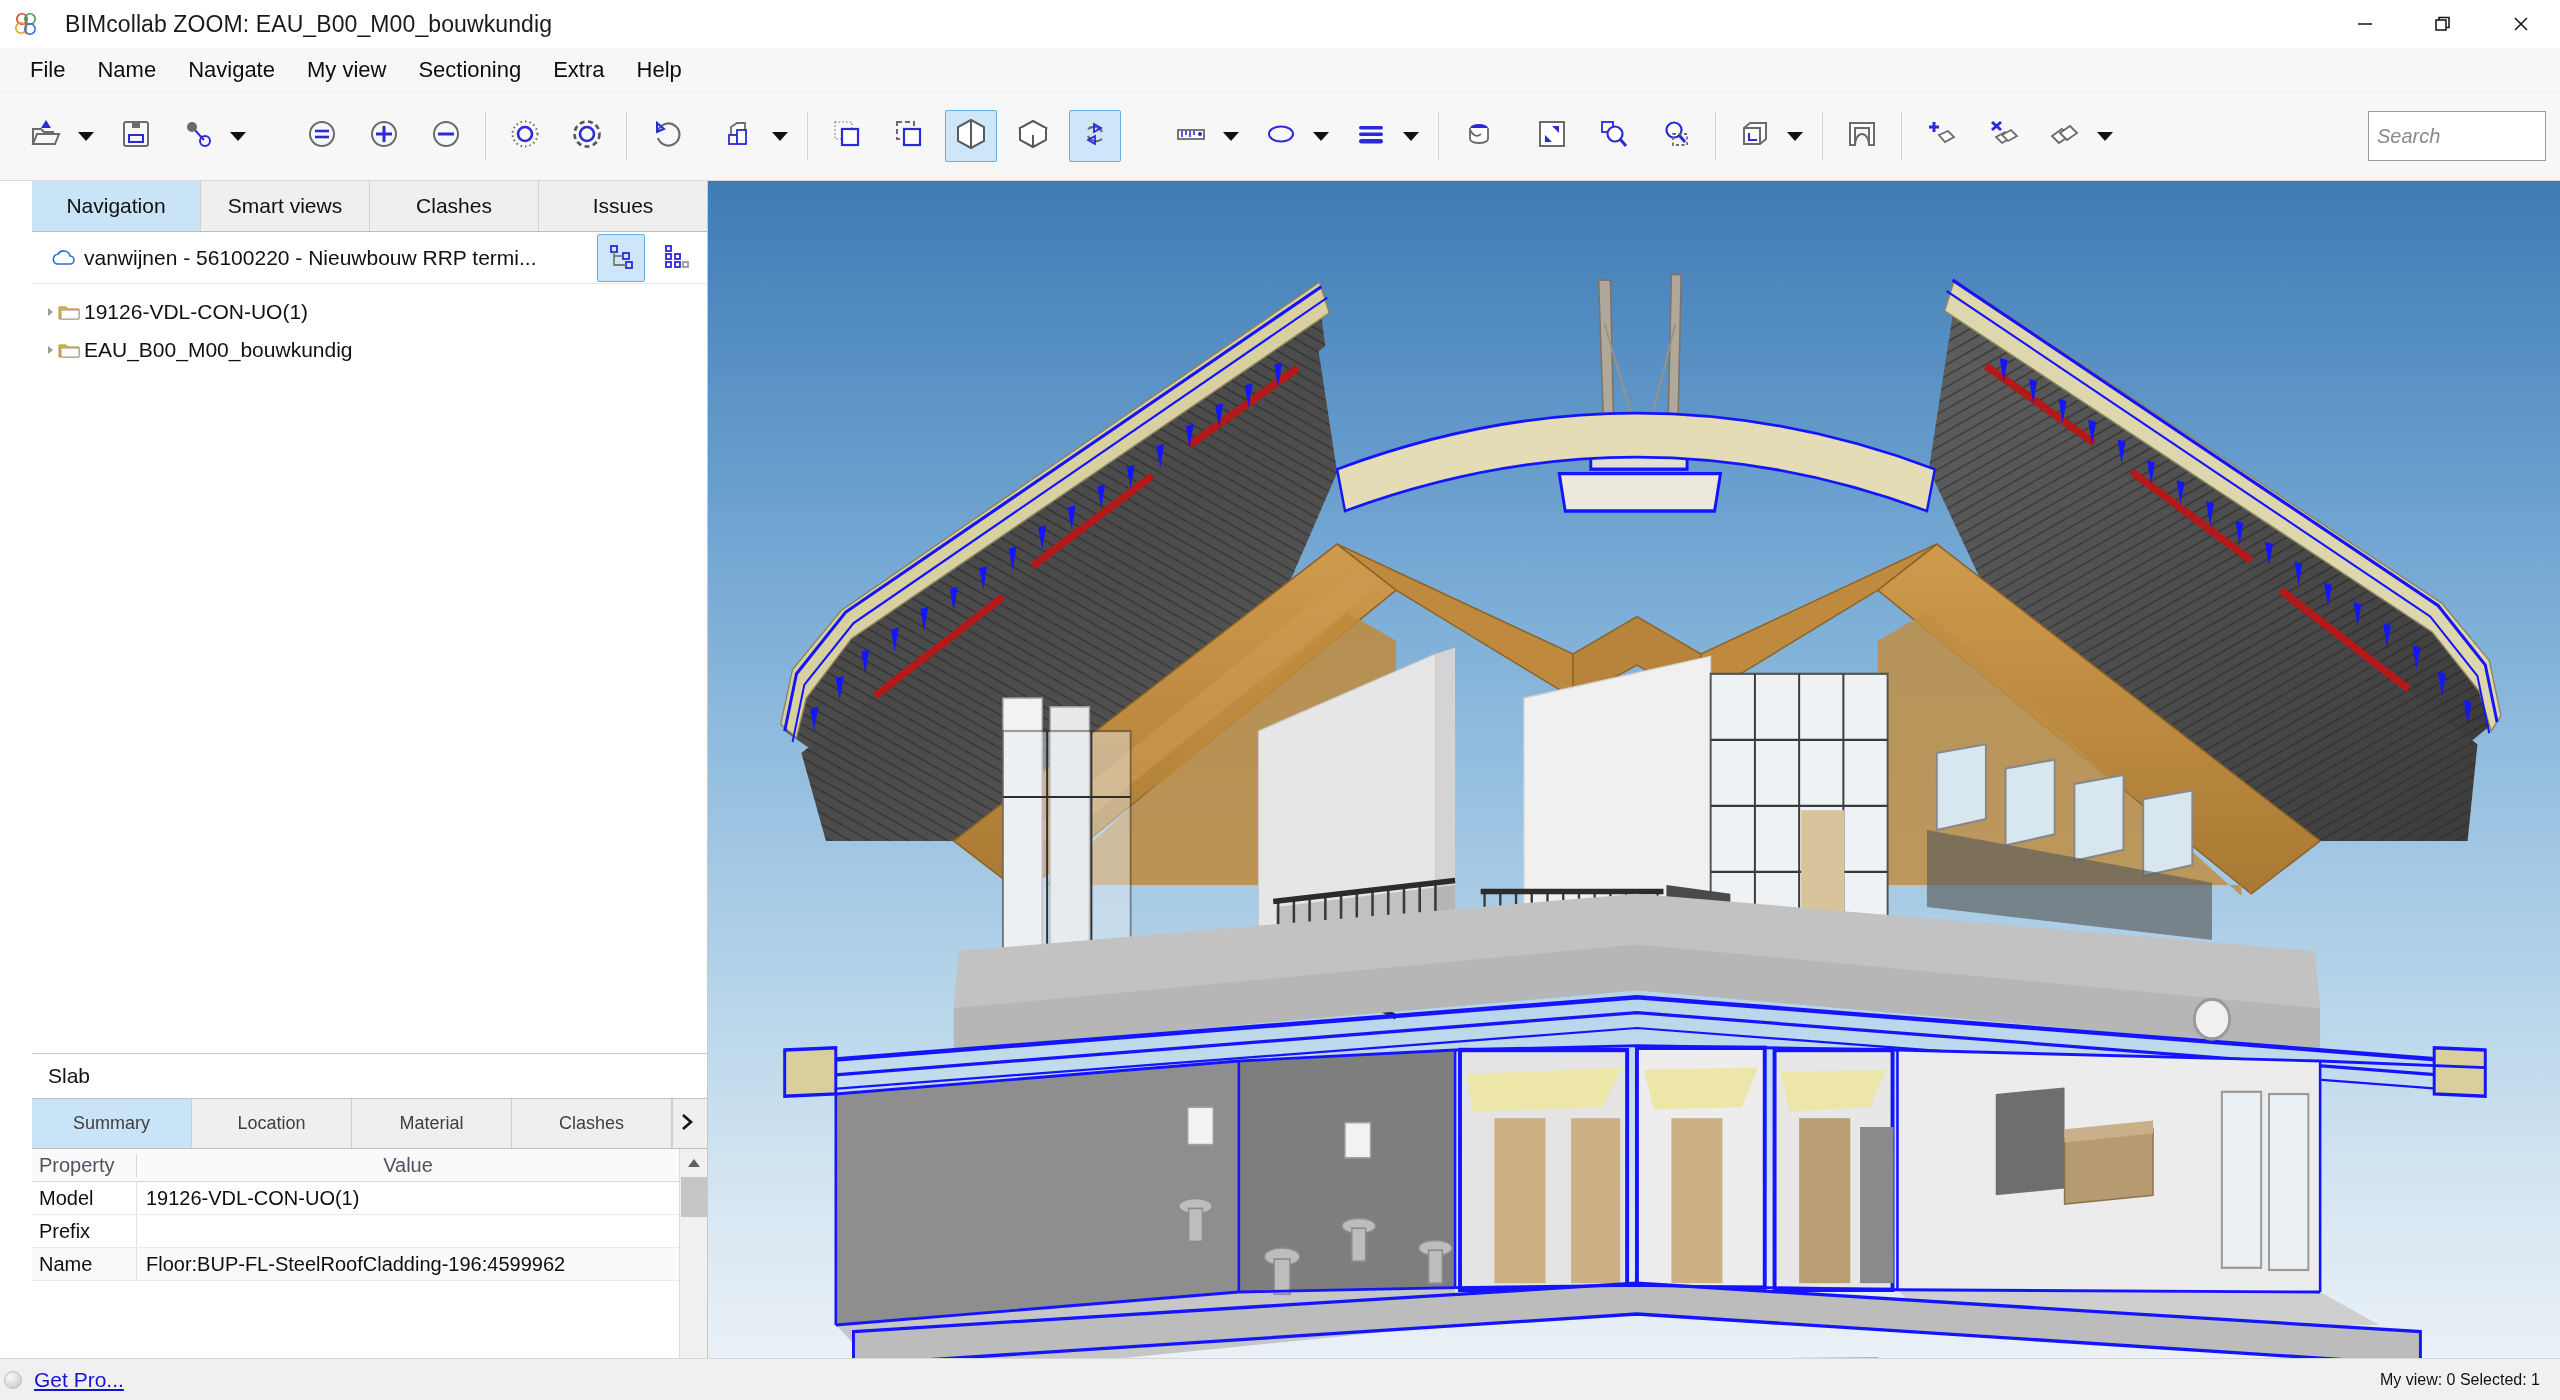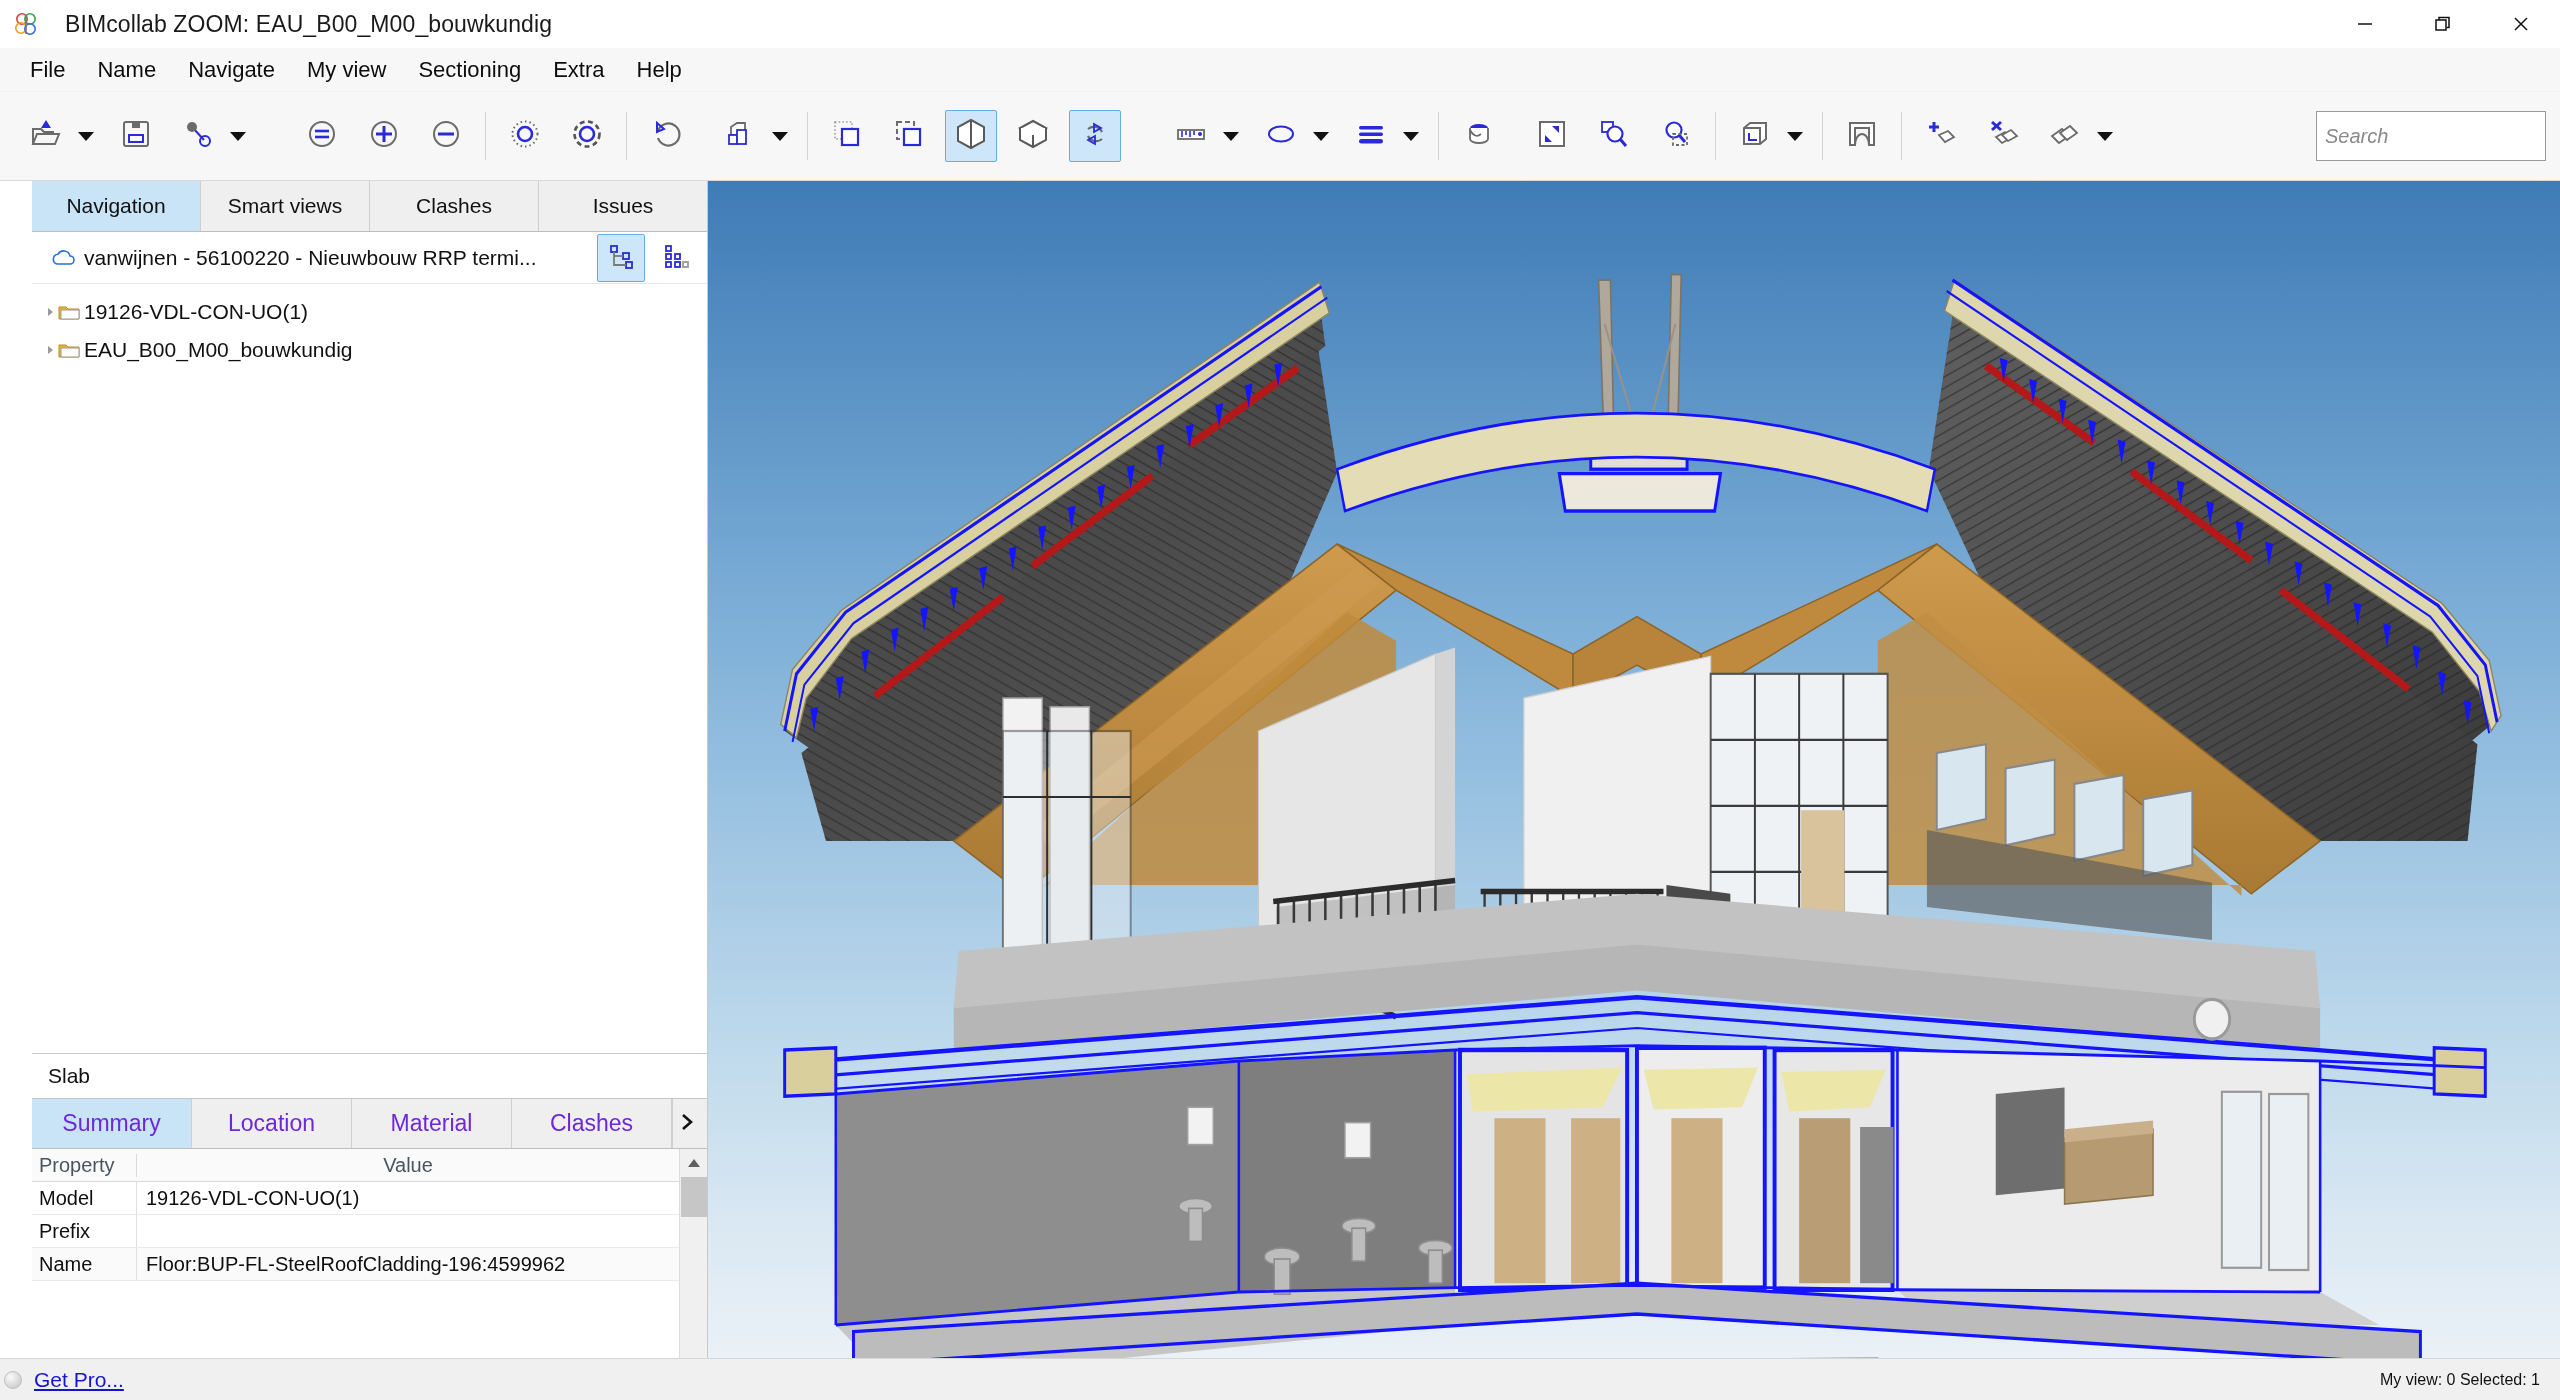--- a/index.html
+++ b/index.html
@@ -81,21 +81,21 @@
     border-top: 9px solid #111;
   }
   .tb-sep {
     width: 1px; height: 48px; background: #d4d4d4;
     margin: 0 13px; flex: 0 0 1px;
   }
   .tb-gap { width: 22px; flex: 0 0 22px; }
   .tb-gap-sm { width: 10px; flex: 0 0 10px; }
   .search-wrap { position: absolute; right: 14px; top: 19px; }
   .search-input {
-    width: 230px; height: 50px;
+    width: 178px; height: 50px;
     border: 1px solid #9a9a9a;
     background: #fff;
     font-size: 20px; 
     color: #777;
     padding: 0 8px;
     font-family: "Liberation Sans", sans-serif;
     outline: none;
   }
   .search-input::placeholder { color: #8a8a8a; font-style: italic; opacity: 1; }
 
@@ -182,21 +182,21 @@
   .props-tabstrip {
     height: 51px; flex: 0 0 51px;
     display: flex; align-items: stretch;
     background: #efefef;
     border-top: 1px solid #c6c6c6;
     border-bottom: 1px solid #bdbdbd;
   }
   .ptab {
     width: 160px; flex: 0 0 160px;
     display: flex; align-items: center; justify-content: center;
-    font-size: 23px; color: #6d28d9;
+    font-size: 18px; color: #404040;
     background: #efefef;
     border-right: 1px solid #cfcfcf;
     cursor: default; white-space: nowrap;
   }
   .ptab.active { background: #c9e3f7; }
   .ptab-more {
     width: 28px; flex: 0 0 28px;
     display: flex; align-items: center; justify-content: center;
     background: #efefef; border-left: 1px solid #cfcfcf;
     cursor: default;

